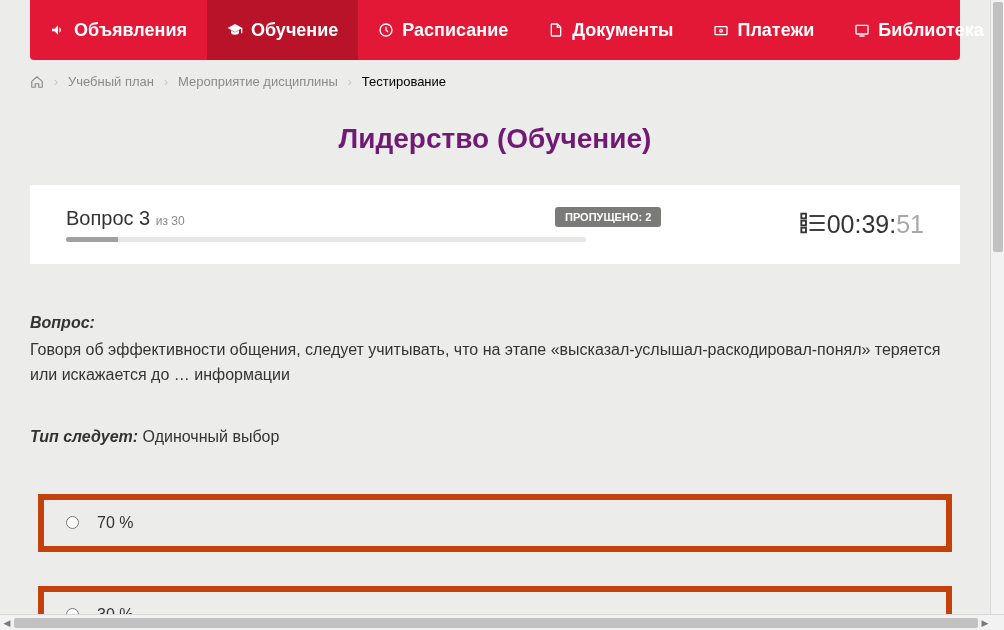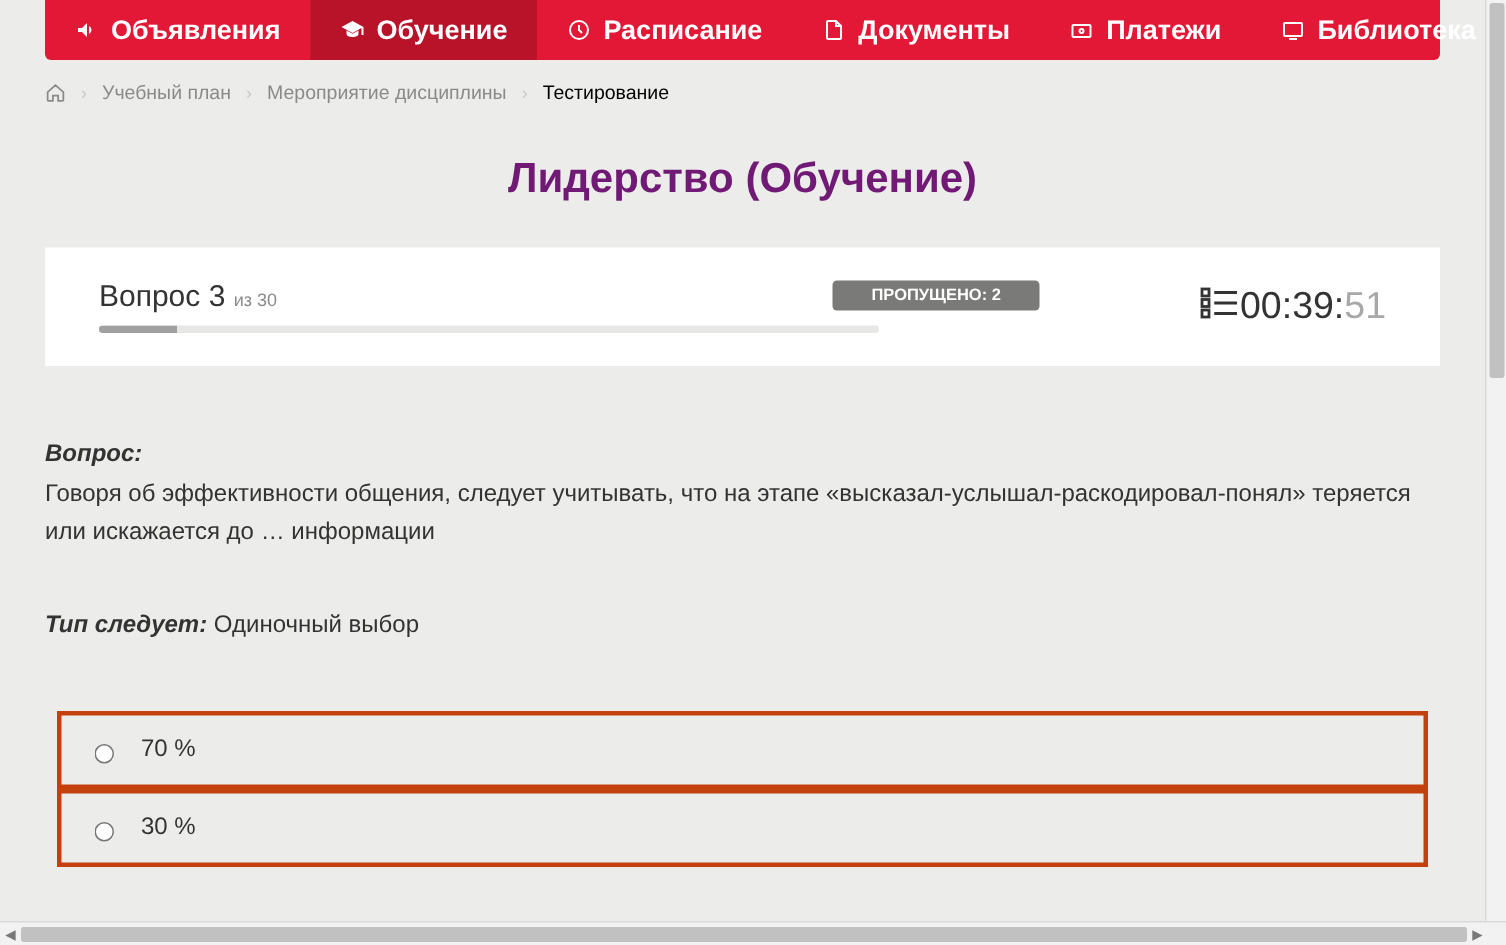--- a/index.html
+++ b/index.html
@@ -17,21 +17,21 @@
       height: 614px;
       overflow: hidden;
       position: relative;
     }
     .container { padding: 0 30px; }
     
     
     .nav-tabs {
       display: flex;
       background: #e21836;
-      height: 40px;
+      height: 60px;
       border-radius: 0 0 4px 4px;
     }
     .nav-tab {
       display: flex;
       align-items: center;
       gap: 8px;
       padding: 0 20px;
       color: #fff;
       font-size: 18px;
       font-weight: 700;
@@ -84,21 +84,21 @@
       background: #e7e7e5;
       border-radius: 3px;
       overflow: hidden;
     }
     .progress-fill { height: 100%; background: #a0a0a0; width: 10%; }
     .skipped-badge {
       background: #7a7a78;
       color: #fff;
       font-size: 11px;
       font-weight: 700;
-      padding: 4px 26px;
+      padding: 4px 10px;
       border-radius: 3px;
     }
     .skipped-wrap { position: absolute; left: 525px; top: 22px; }
     .status-card { position: relative; }
     .list-icon-btn {
       margin-left: 90px;
       cursor: pointer;
       color: #333;
     }
     .list-icon-btn svg { width: 28px; height: 28px; }
@@ -114,25 +114,25 @@
     
     .question-area { padding: 50px 0 0; }
     .q-label { font-style: italic; font-weight: 700; font-size: 16px; margin-bottom: 6px; }
     .q-text { font-size: 16px; line-height: 1.55; margin-bottom: 40px; }
     .a-type-row { font-size: 16px; margin-bottom: 48px; }
     .a-type-label { font-style: italic; font-weight: 700; }
     
     
     .answers { padding: 0 8px; }
     .answer-option {
-      border: 3px solid #c2410c;
+      border: 6px solid #c2410c;
       padding: 14px 22px;
-      margin-bottom: 0;
-      display: flex;
-      align-items: flex-end;
+      margin-bottom: 34px;
+      display: flex;
+      align-items: center;
       gap: 18px;
       cursor: pointer;
       background: #fff0;
     }
     .answer-option input[type="radio"] {
       width: 13px; height: 13px;
       cursor: pointer;
     }
     .answer-text { font-size: 16px; color: #333; }
     

